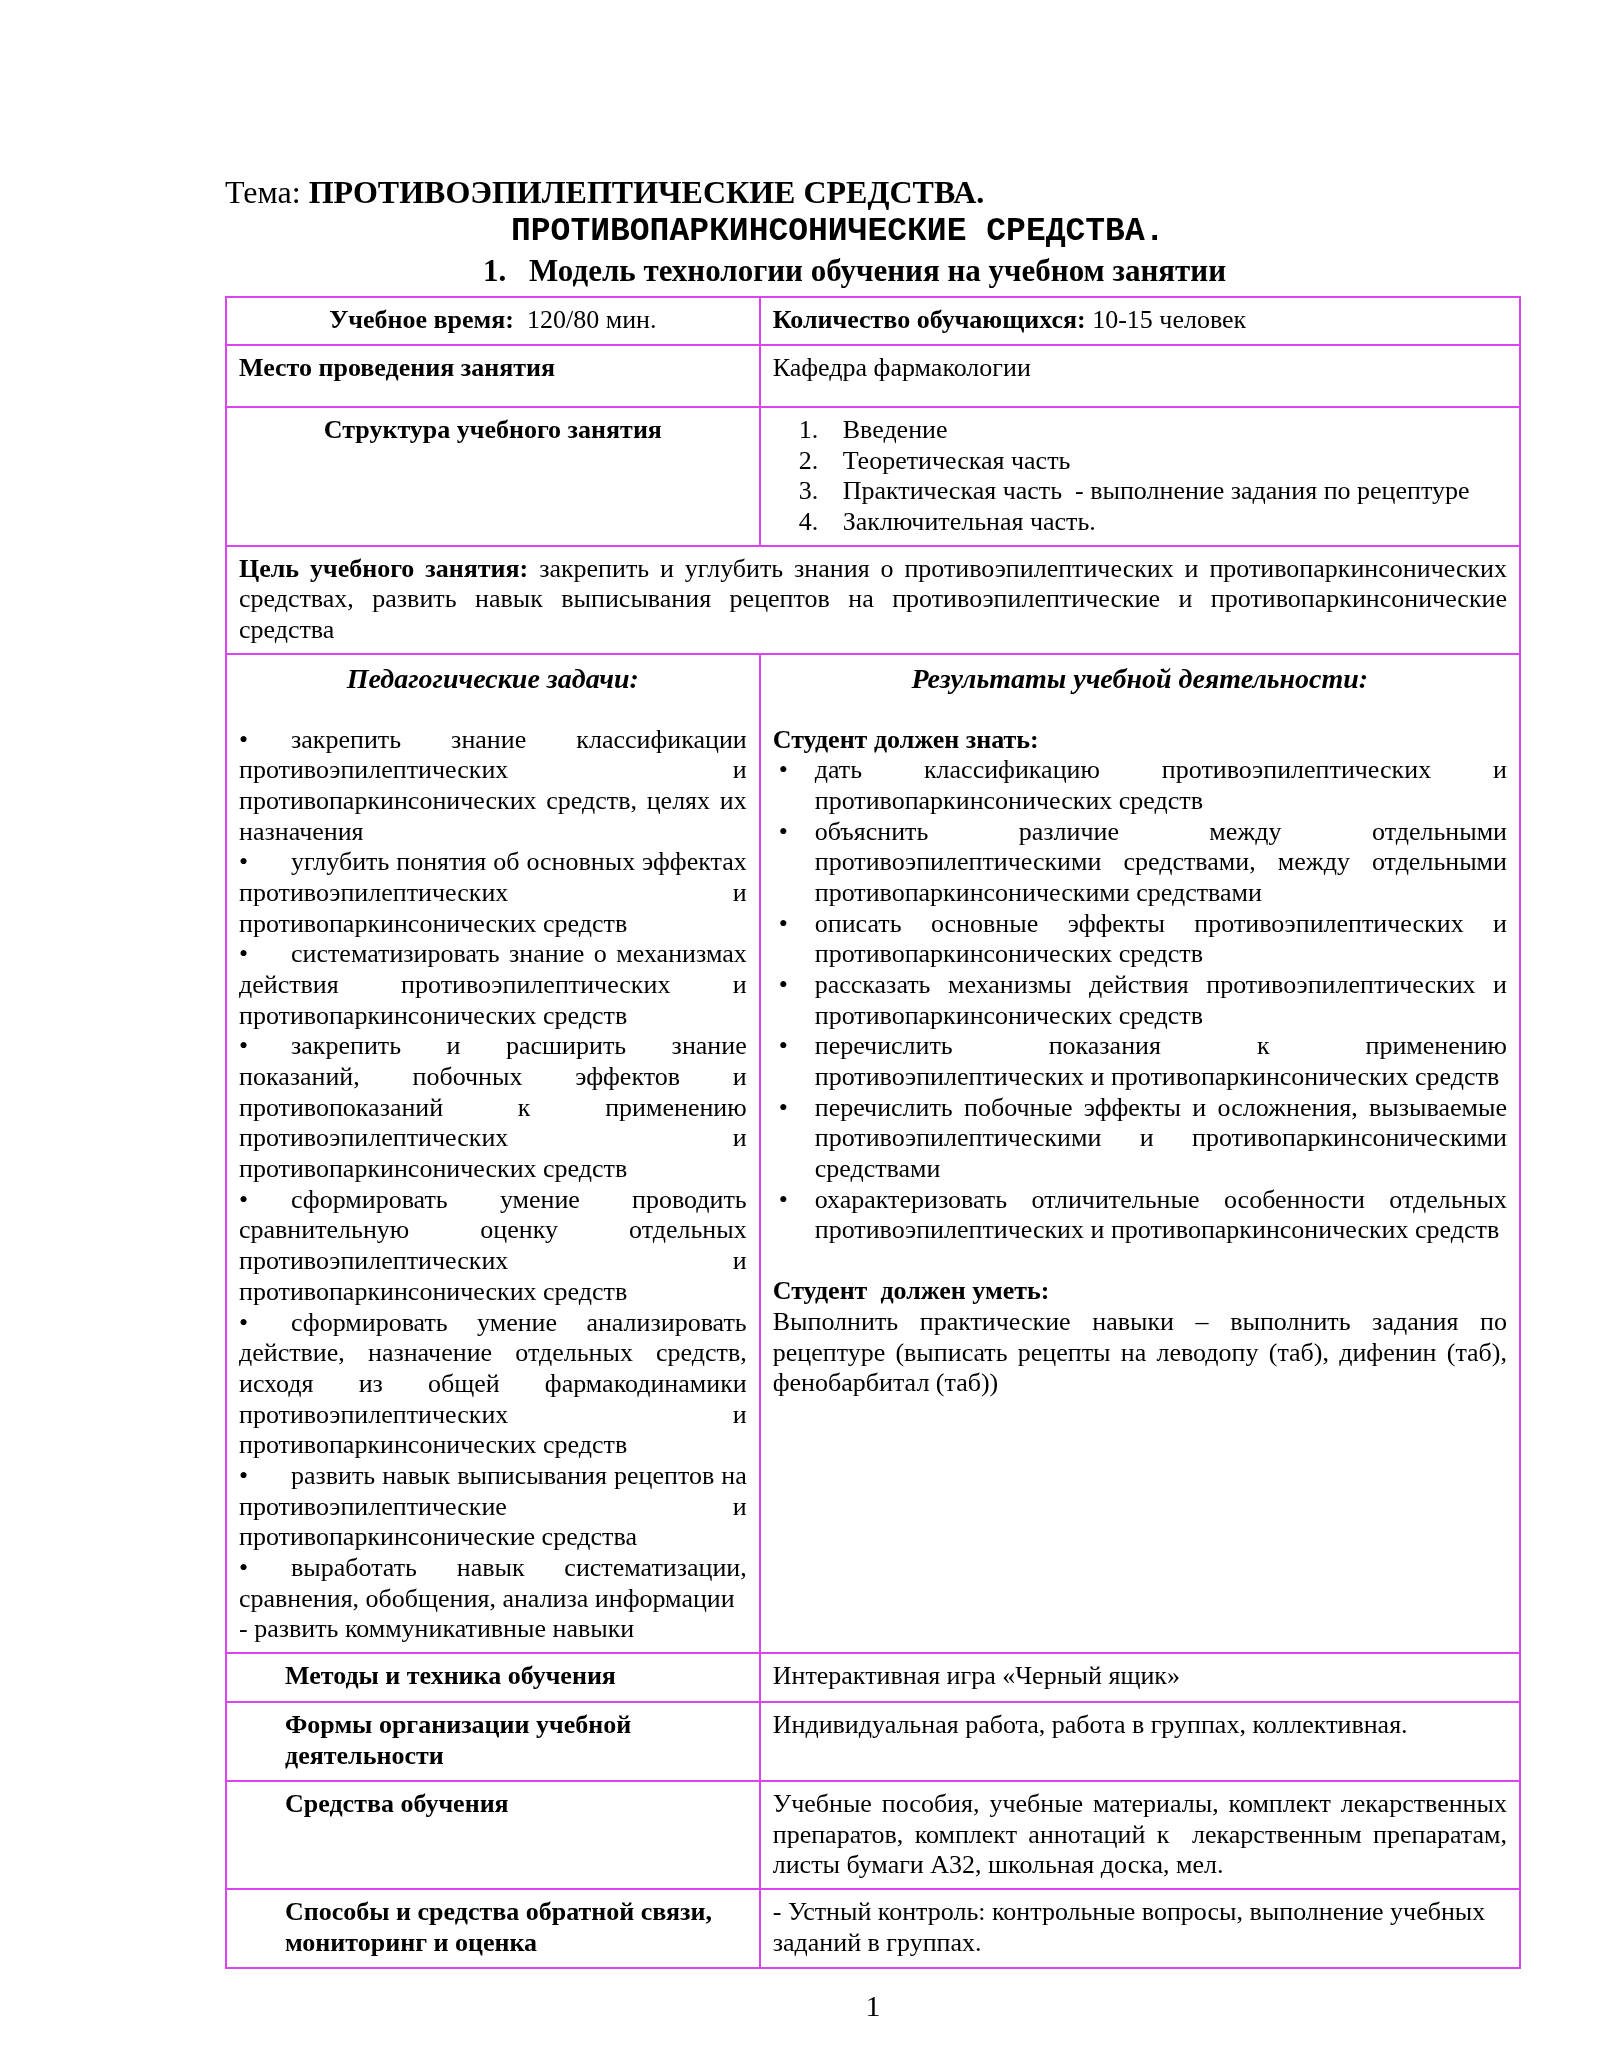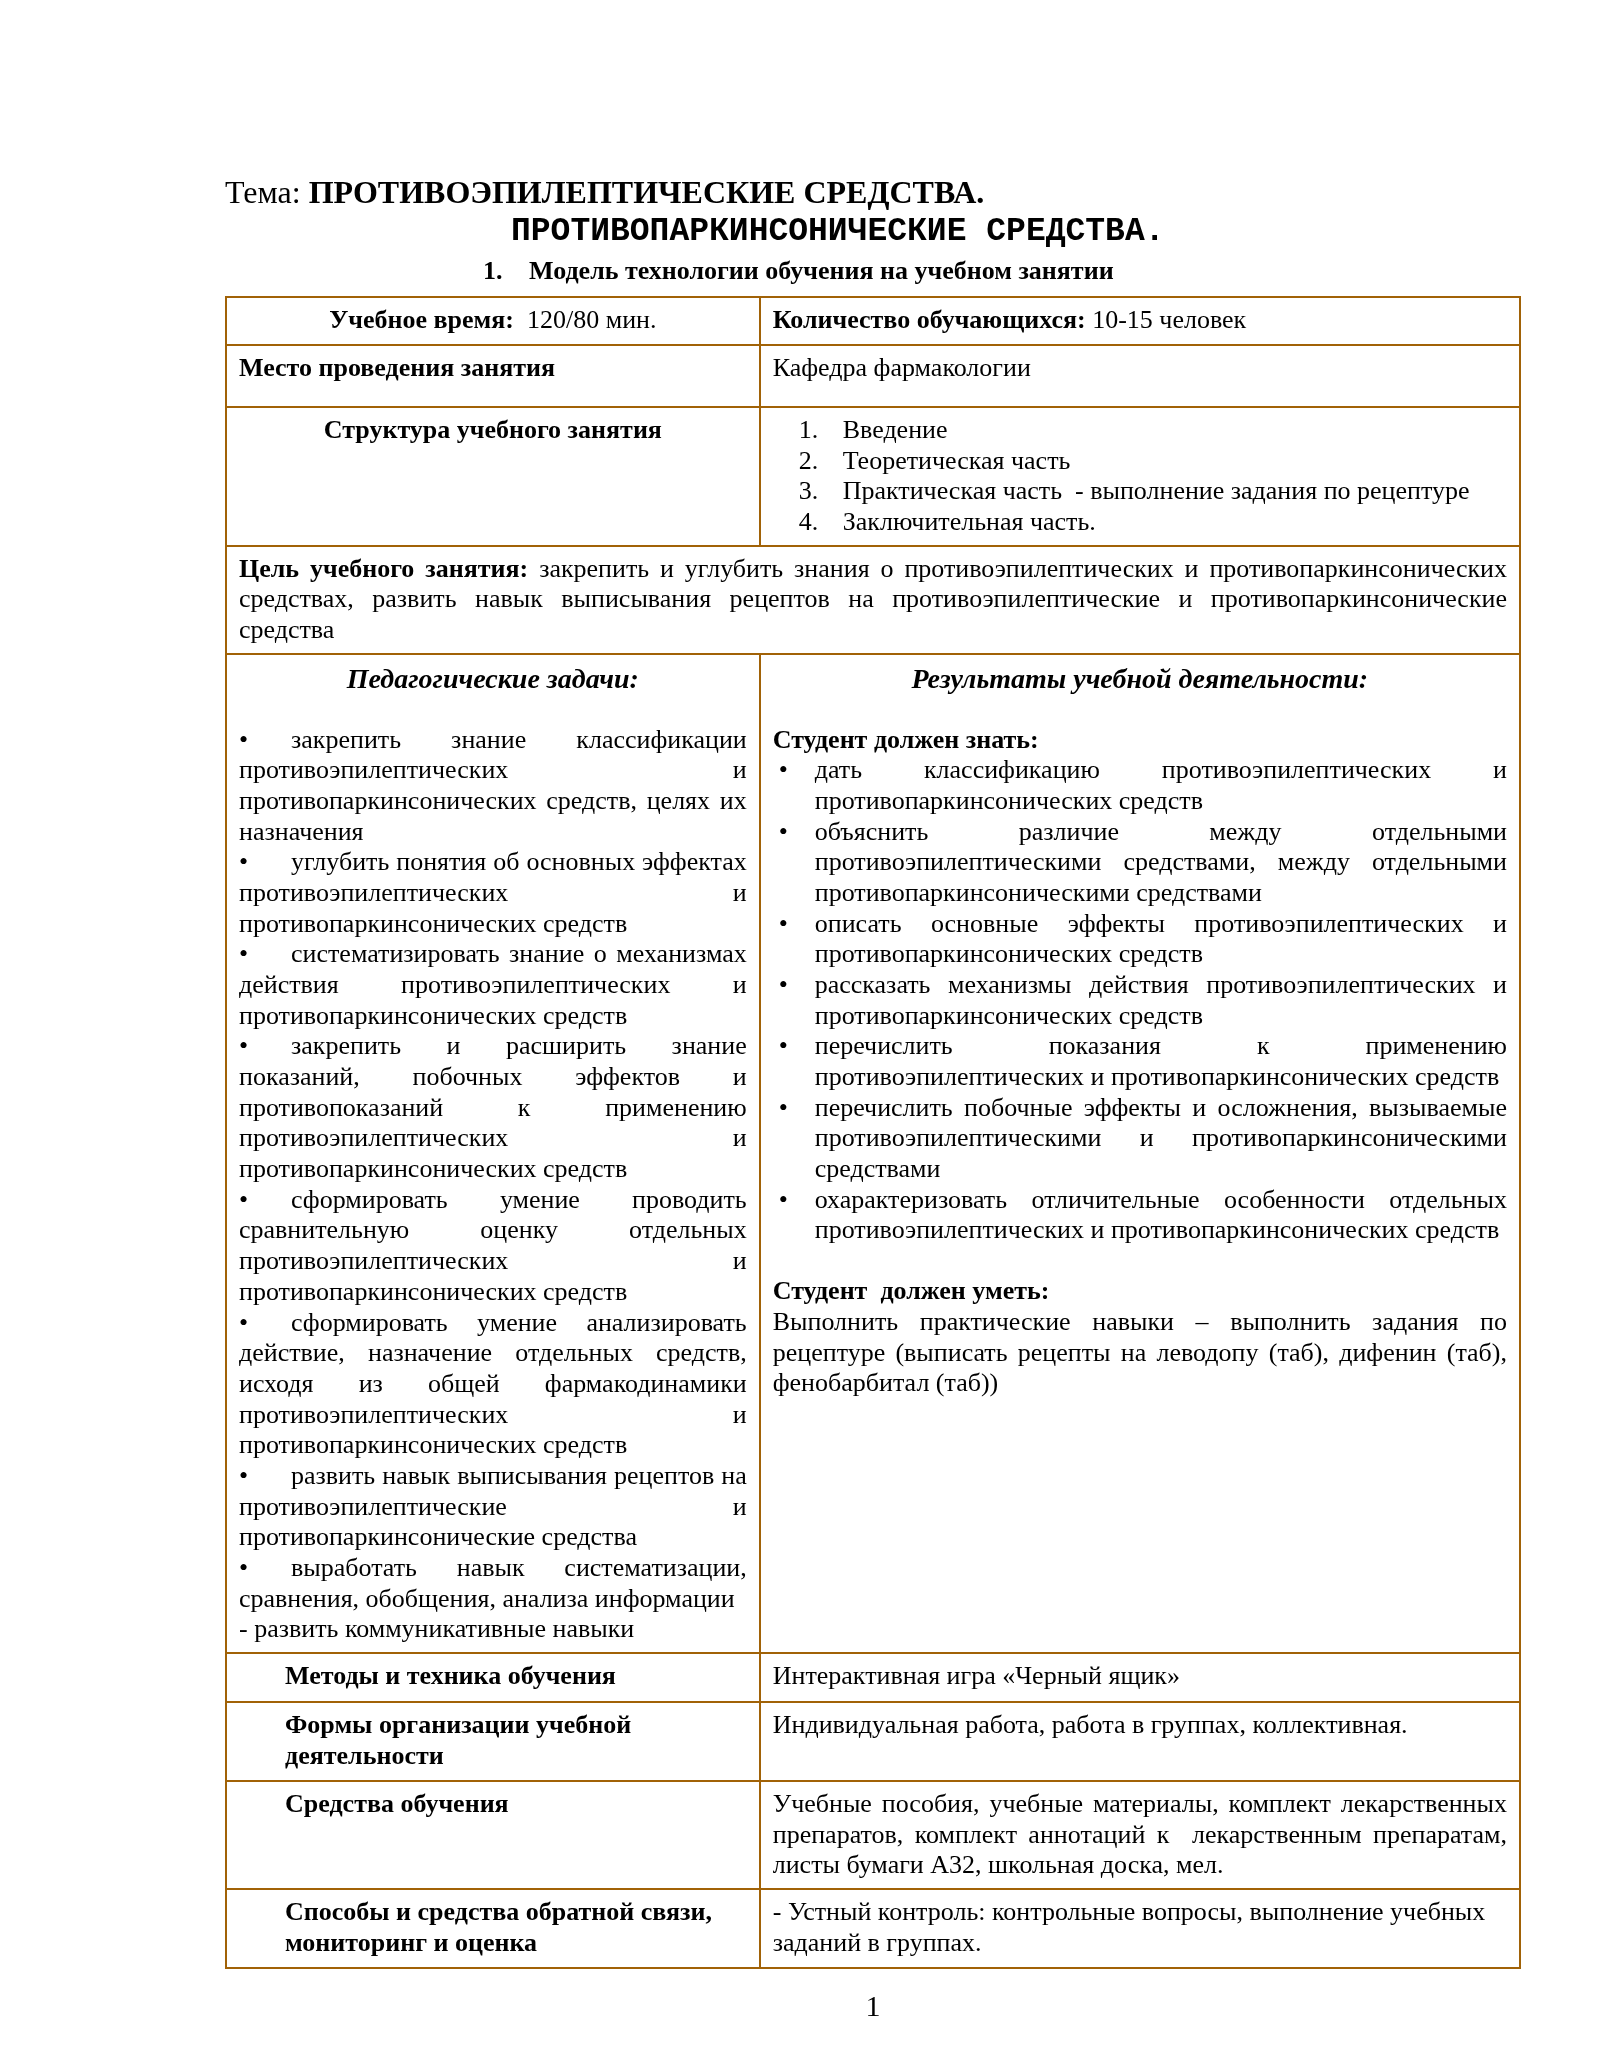--- a/index.html
+++ b/index.html
@@ -8,26 +8,26 @@
     width:1600px; height:2070px; position:relative; overflow:hidden;
     color:#000; font-family:"Liberation Serif","DejaVu Serif",serif;
     font-size:26px;
   }
   .page { position:absolute; left:225px; top:172px; width:1296px; }
 
   
   .t1 { font-size:32px; line-height:40px; }
   .t1 .bold, .t2, .t3 { font-weight:bold; }
   .t2 { font-size:33px; line-height:40px; padding-left:286px;font-family:Liberation Mono, monospace; }
-  .t3 { font-size:26px; line-height:38px; padding-left:258px; }
+  .t3 { font-size:31px; line-height:38px; padding-left:258px; }
   .t3 .num { display:inline-block; min-width:46px; font-weight:bold; }
 
   
   table { border-collapse:collapse; width:1296px; table-layout:fixed; margin-top:6px; }
-  td { border:2px solid #a16207; vertical-align:top; padding:7px 12px; line-height:1.18; }
+  td { border:2px solid #d946ef; vertical-align:top; padding:7px 12px; line-height:1.18; }
   .col-l { width:490px; }
   .col-r { width:698px; }
   b { font-weight:bold; }
   .center { text-align:center; }
   .just { text-align:justify; }
   .indent { padding-left:58px; }
 
   tr.r1 td { height:48px; }
   tr.r2 td { height:62px; }
   tr.r3 td { height:132px; }

